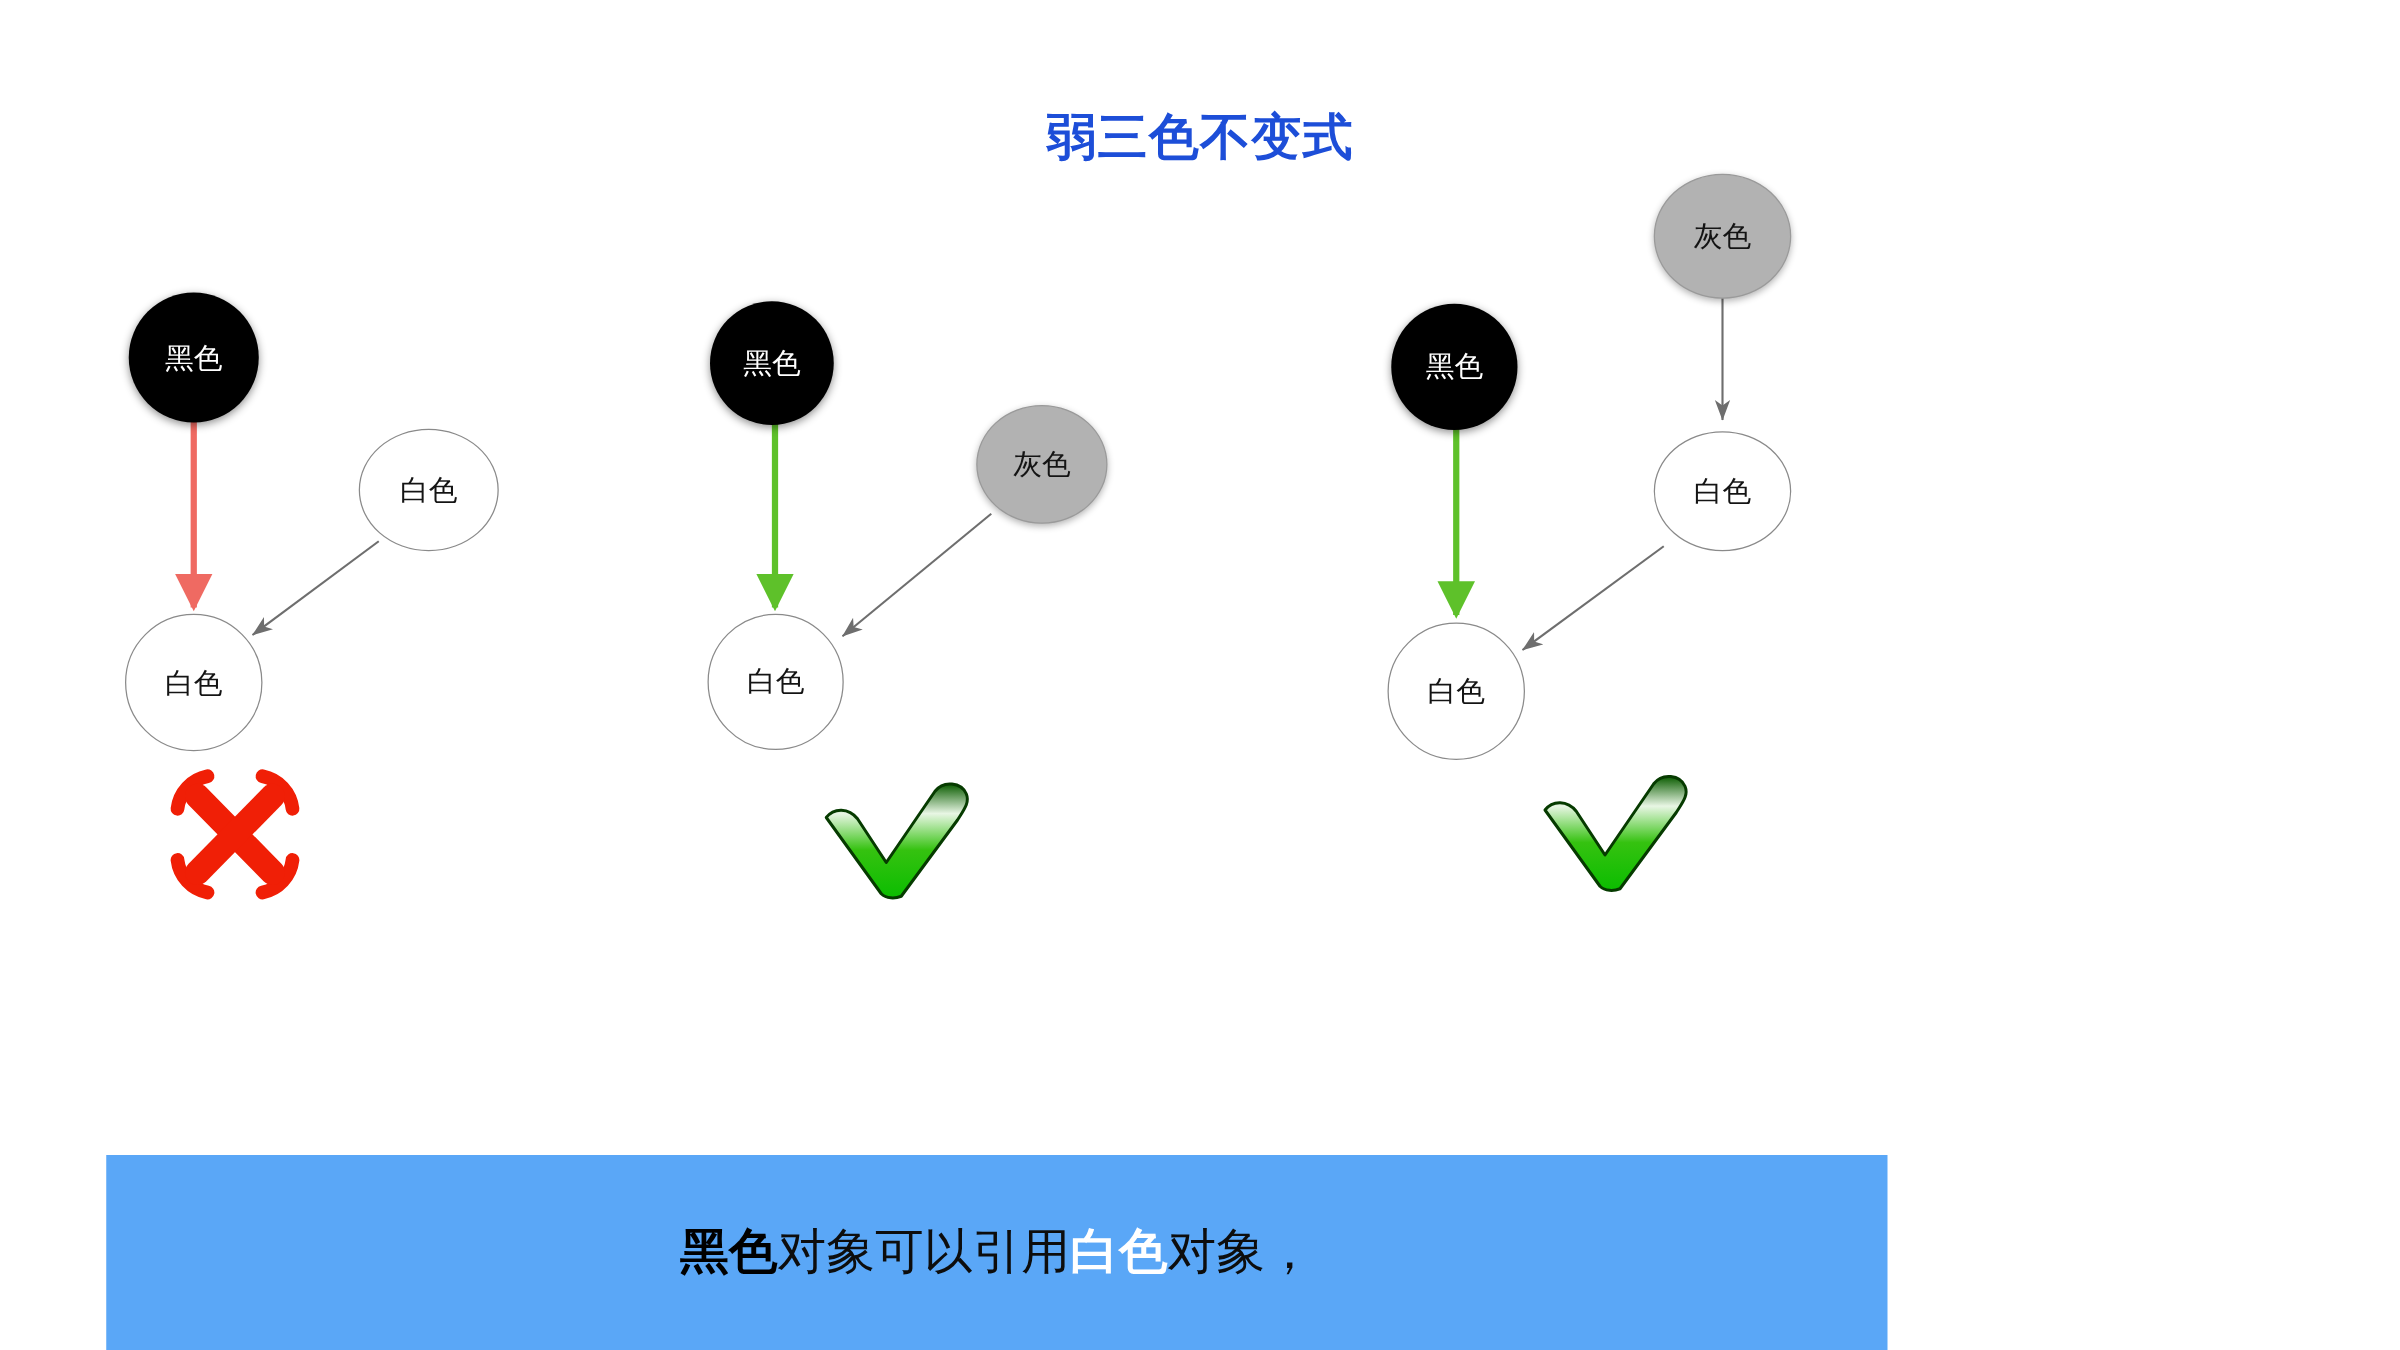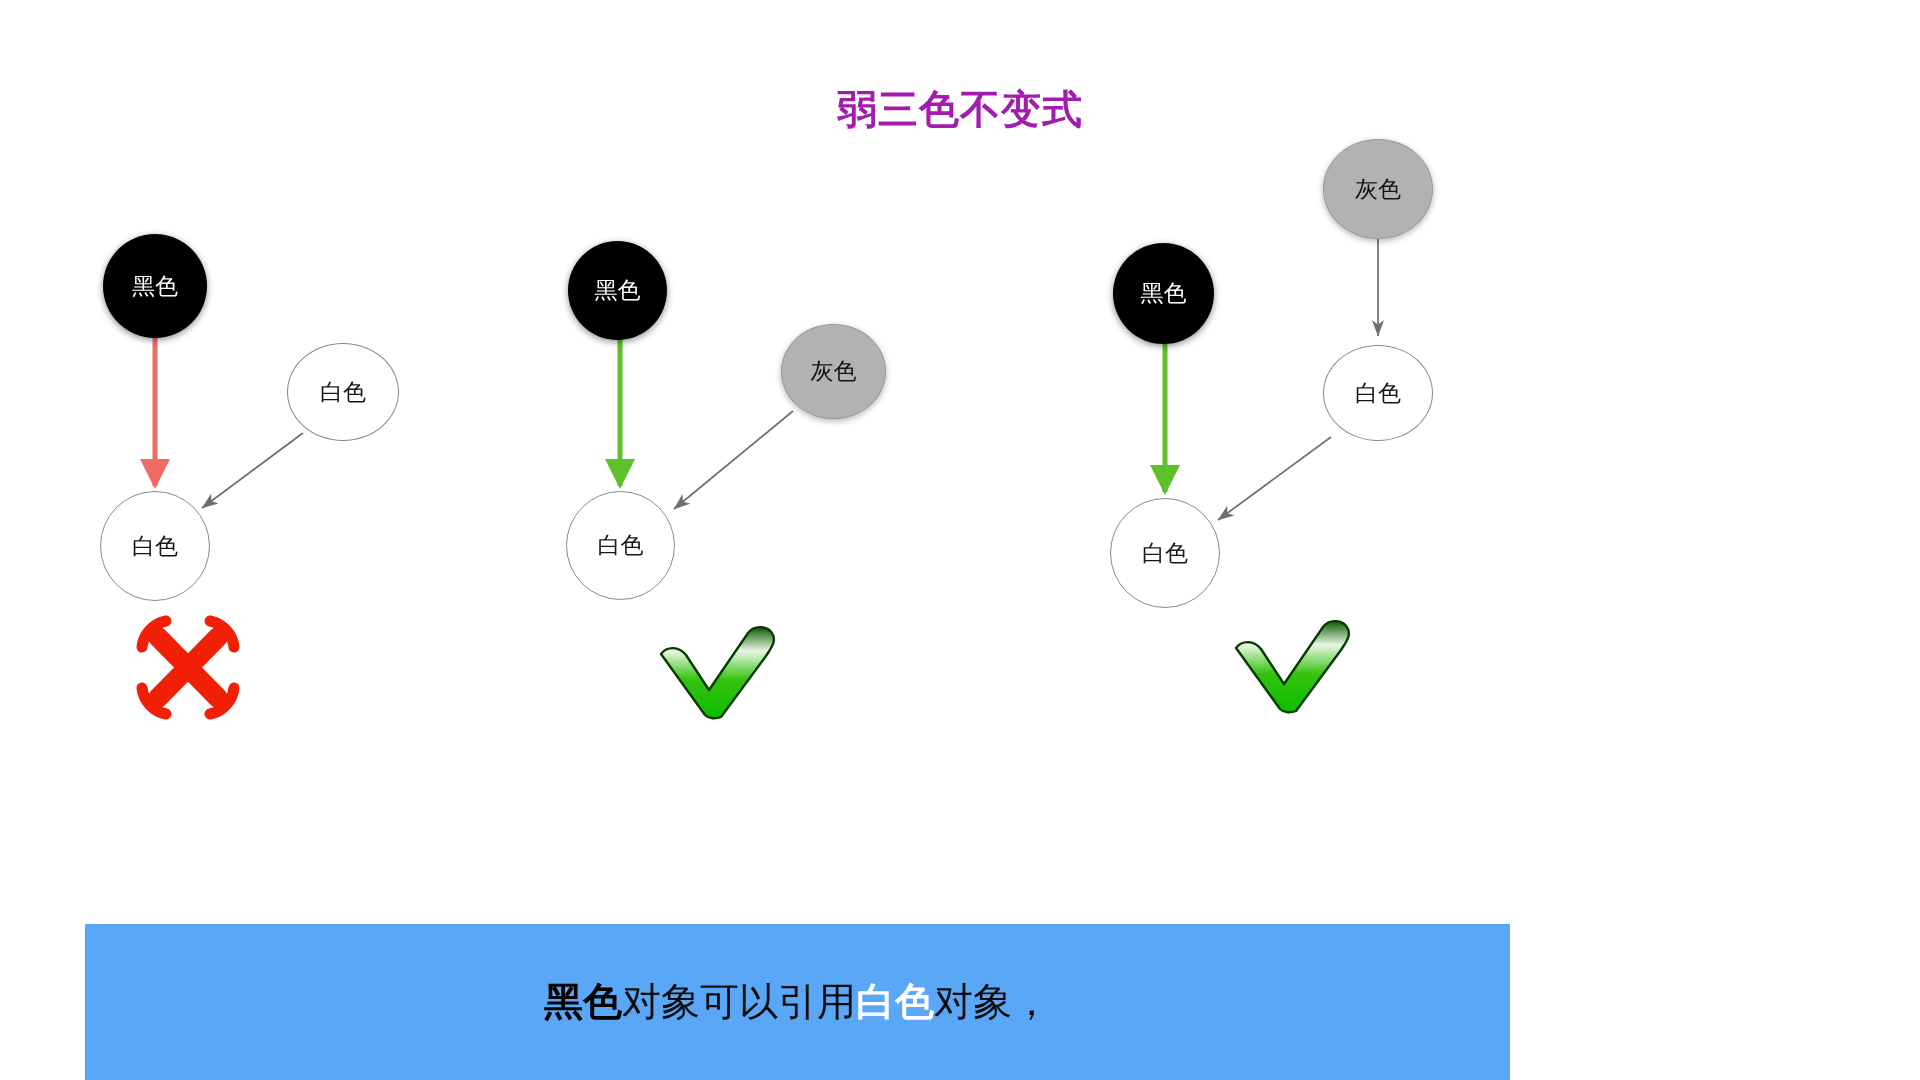--- a/index.html
+++ b/index.html
@@ -12,21 +12,21 @@
   }
   #stage{position:absolute;left:0;top:0;width:1920px;height:1080px;}
 
   
   #title{
     position:absolute;
     left:0;top:82px;width:1920px;
     text-align:center;
     font-size:40px;
     font-weight:bold;
-    color:#a21caf;
+    color:#1d4ed8;
     letter-spacing:1px;
   }
 
   
   .node{
     position:absolute;
     border-radius:50%;
     display:flex;
     align-items:center;
     justify-content:center;

